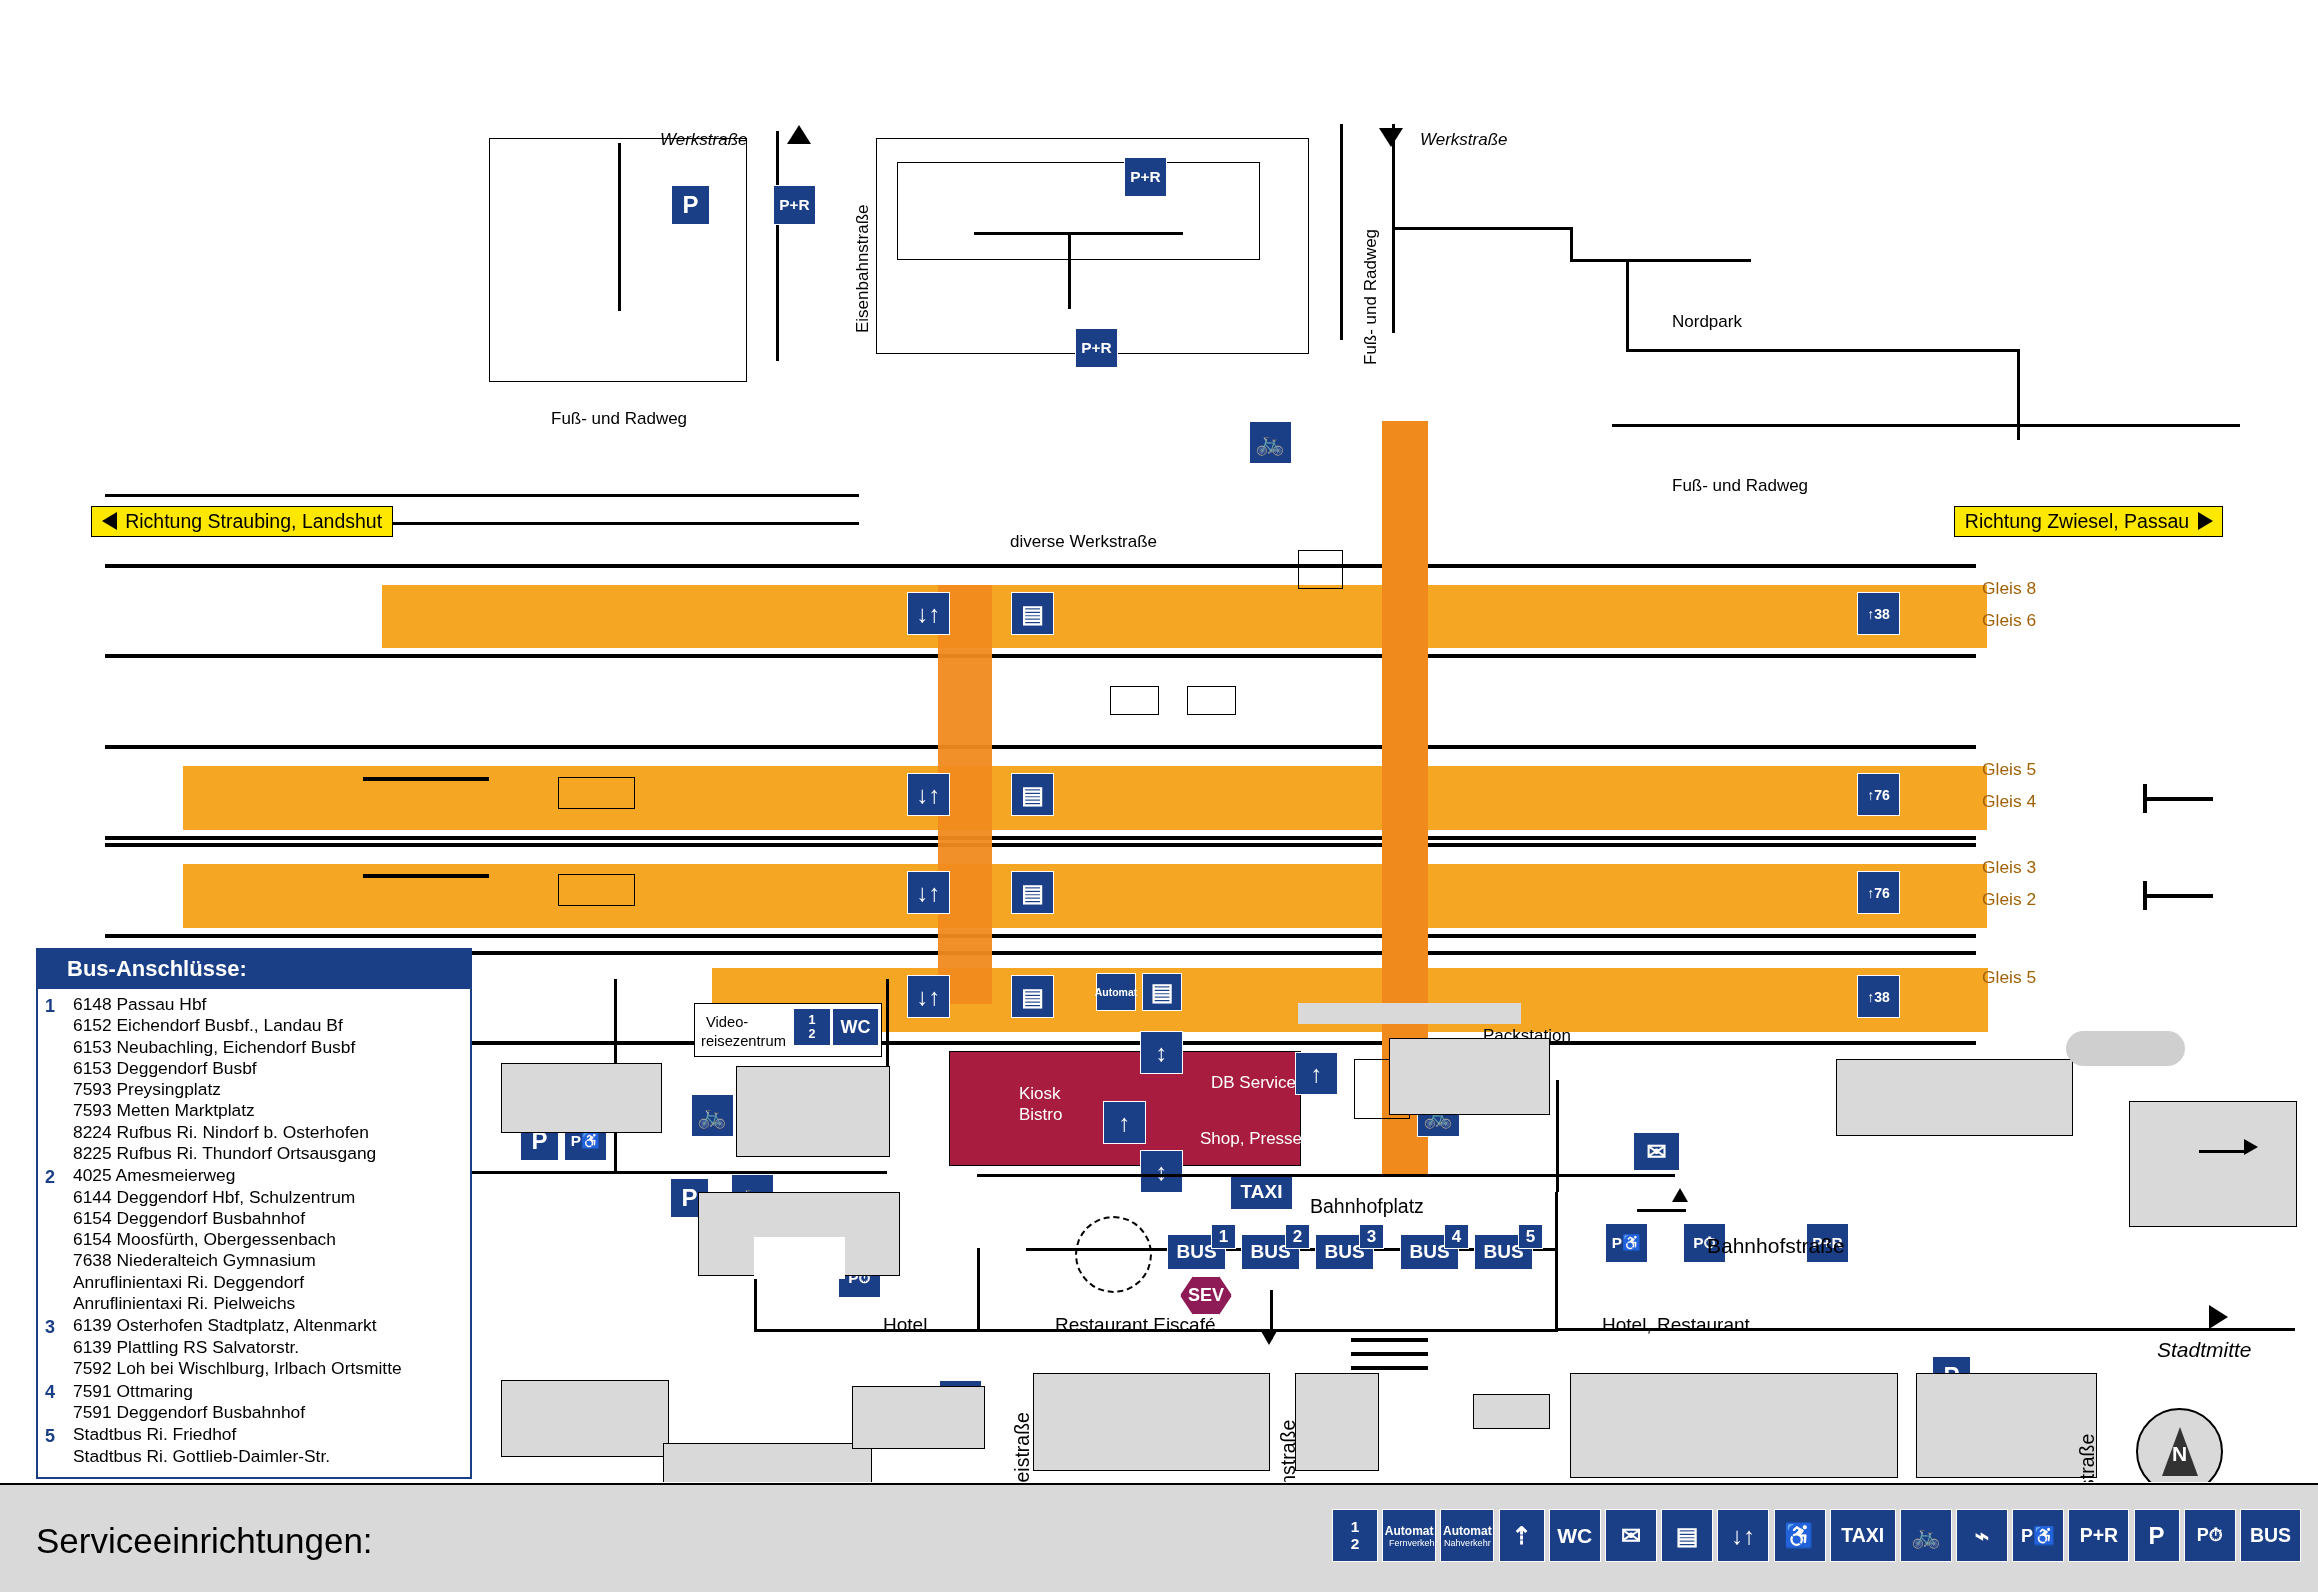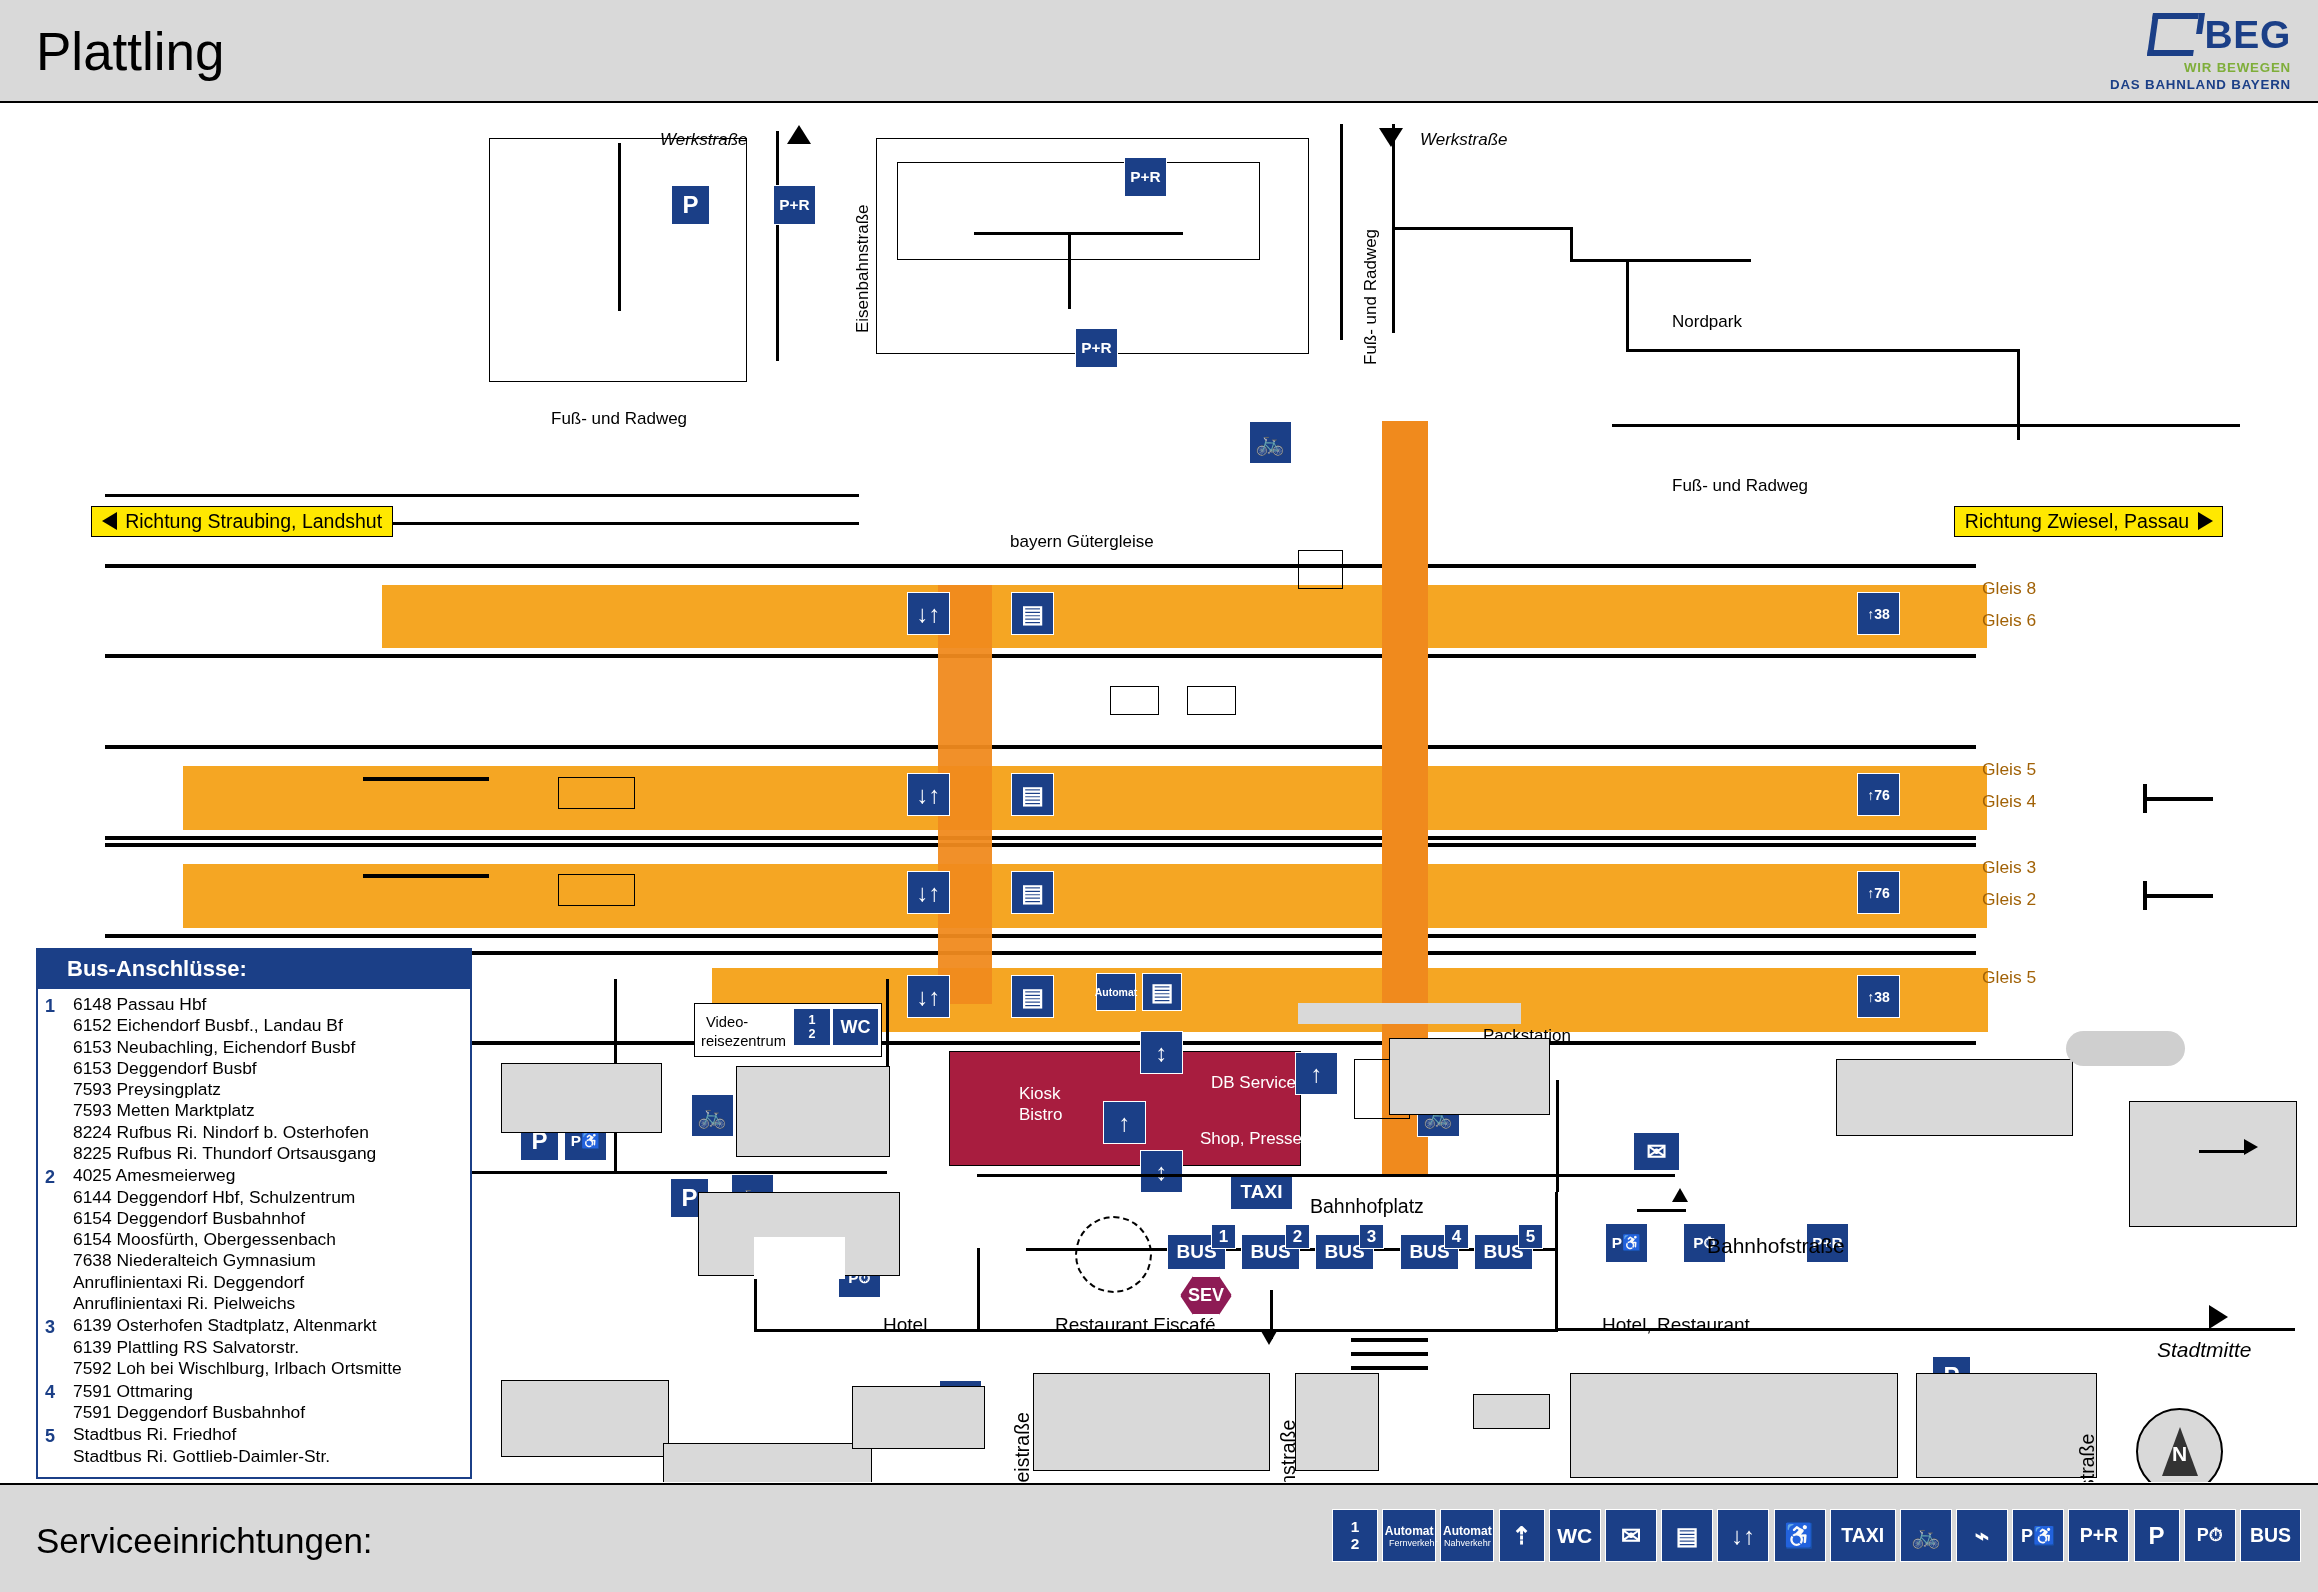--- a/index.html
+++ b/index.html
@@ -161,32 +161,20 @@
   .tri-dn { position:absolute; width:0;height:0;border-left:12px solid transparent;border-right:12px solid transparent;border-top:19.5px solid #000; }
   .tri-r  { position:absolute; width:0;height:0;border-top:12px solid transparent;border-bottom:12px solid transparent;border-left:19.5px solid #000; }
 
   .gleis { position:absolute; font-size:17.4px; color:#a16207; }
 </style>
 </head>
 <body>
 
 <div id="page">
 
-  <div id="header">
-    <div id="title">Plattling</div>
-
-    <div id="logo-beg">
-      <div class="beg-row">
-        <div class="beg-mark"></div>
-        <div class="beg-text">BEG</div>
-      </div>
-      <div class="beg-sub1">WIR BEWEGEN</div>
-      <div class="beg-sub2">DAS BAHNLAND BAYERN</div>
-    </div>
-  </div>
 
   <div id="urls">
     <div>www.bahnland-bayern.de</div>
     <div>www.moby.bayern</div>
   </div>
 
   <div id="bahnstadt">
     <span class="lite">© BAHN</span><span>STADT</span>
   </div>
 
@@ -472,21 +460,21 @@
     <div class="maptext it" style="left:660px;top:26.5px;">Werkstraße</div>
     <div class="tri-up" style="left:787px;top:22px;"></div>
     <div class="maptext it" style="left:1420px;top:26.5px;">Werkstraße</div>
     <div class="tri-dn" style="left:1379px;top:25px;"></div>
 
     <div class="vtext" style="left:853px;top:230px;">Eisenbahnstraße</div>
     <div class="vtext" style="left:1361px;top:262px;">Fuß- und Radweg</div>
     <div class="maptext" style="left:551px;top:306px;">Fuß- und Radweg</div>
     <div class="maptext" style="left:1672px;top:373px;">Fuß- und Radweg</div>
     <div class="maptext" style="left:1672px;top:209px;">Nordpark</div>
-    <div class="maptext" style="left:1010px;top:429px;">bayern Gütergleise</div>
+    <div class="maptext" style="left:1010px;top:429px;">diverse Werkstraße</div>
     <div class="maptext" style="left:1310px;top:1092px;font-size:19.5px;">Bahnhofplatz</div>
     <div class="maptext" style="left:1707px;top:1131px;font-size:21px;">Bahnhofstraße</div>
     <div class="vtext" style="left:1011px;top:1438px;font-size:19.5px;">Molkereistraße</div>
     <div class="vtext" style="left:1277px;top:1438px;font-size:19.5px;">Friedenstraße</div>
     <div class="vtext" style="left:2076px;top:1438px;font-size:19.5px;">Reiterstraße</div>
 
     <div class="maptext" style="left:883px;top:1211px;font-size:19px;">Hotel</div>
     <div class="maptext" style="left:1055px;top:1211px;font-size:19px;">Restaurant  Eiscafé</div>
     <div class="maptext" style="left:1602px;top:1211px;font-size:19px;">Hotel, Restaurant</div>
 

